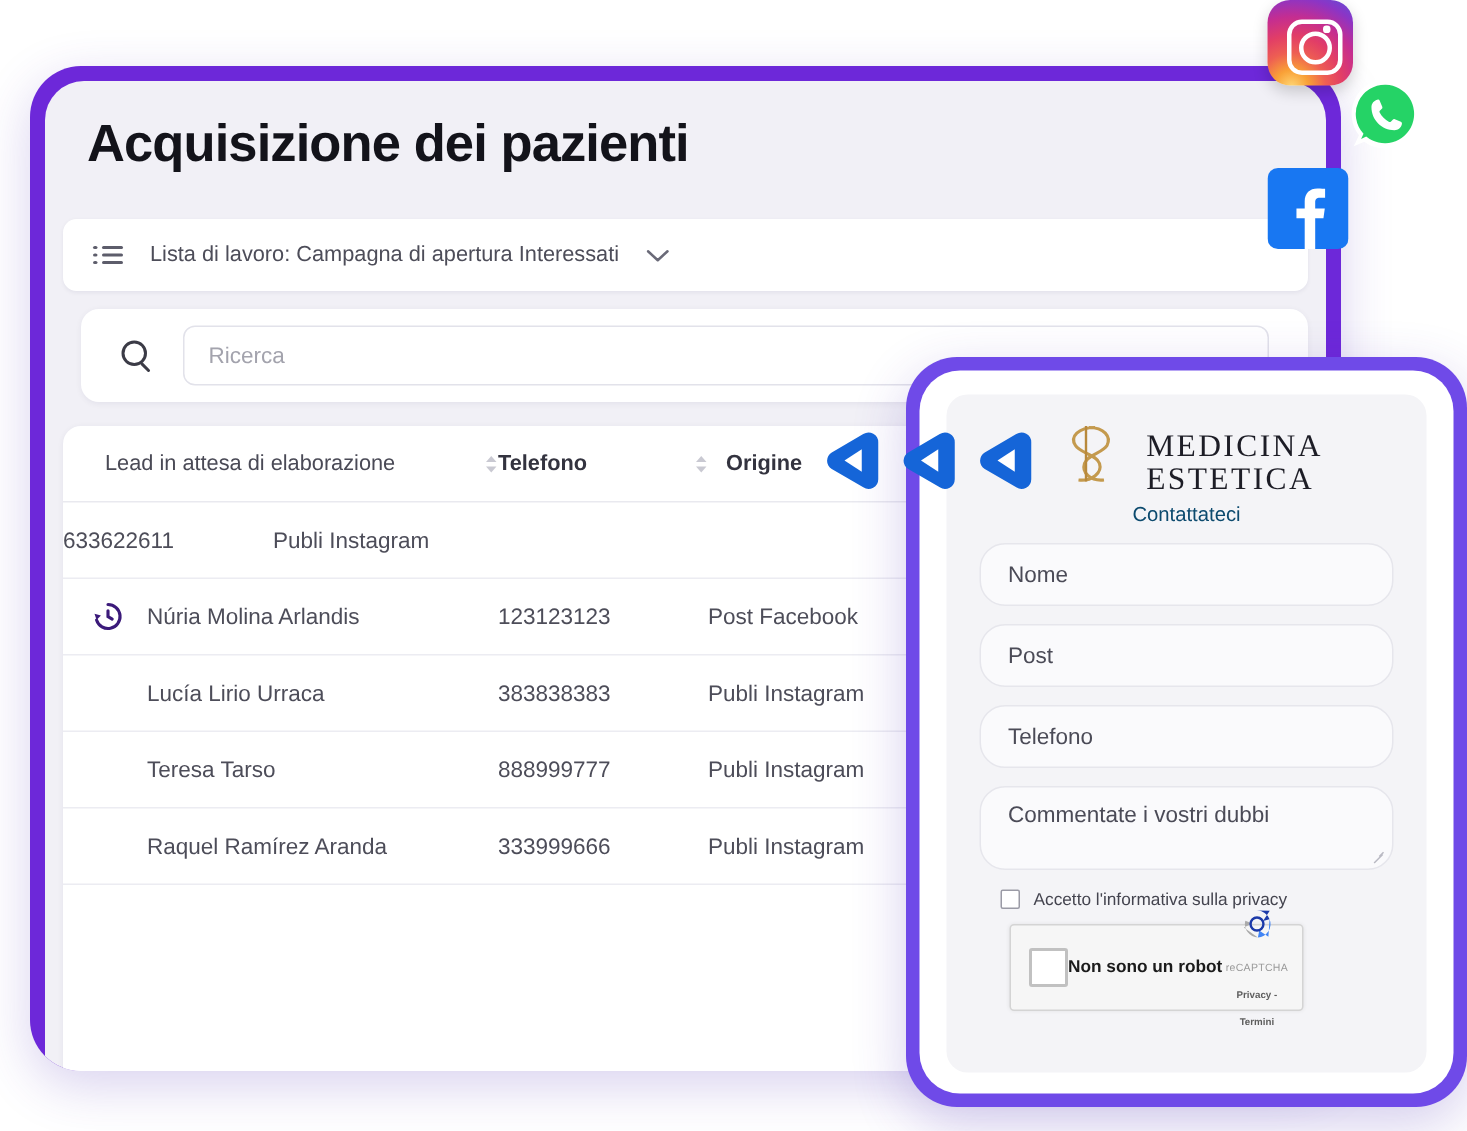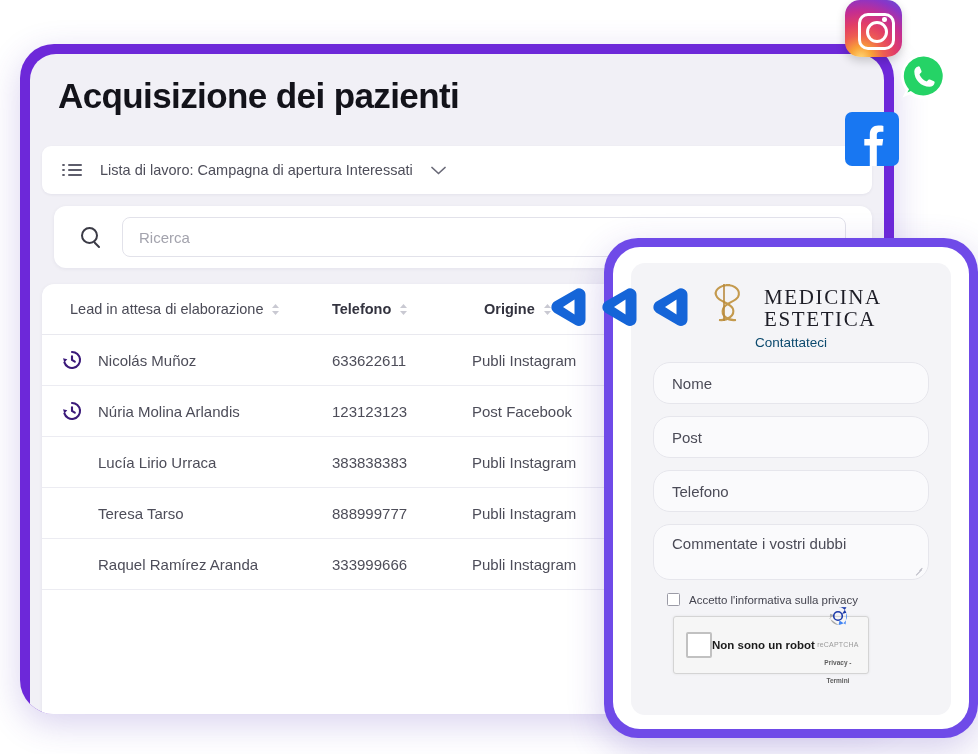--- a/index.html
+++ b/index.html
@@ -59,21 +59,21 @@
     font-size:15px;color:#a3a3ad;
   }
 
   .table-card{
     position:absolute;left:12px;top:230px;right:12px;bottom:-30px;
     background:#ffffff;border-radius:12px 12px 0 0;
     box-shadow:0 1px 4px rgba(20,20,60,.06);
     overflow:hidden;
   }
   .thead{height:50px;display:flex;align-items:center;border-bottom:1px solid #e9e9ef;}
-  .th{display:flex;align-items:center;font-size:14.5px;color:#4a4a56;}
+  .th{display:flex;align-items:center;font-size:14.5px;color:#4a4a56;justify-content:space-between;}
   .th.c0{margin-left:28px;width:262px;}
   .th.c1{width:140px;font-weight:700;color:#33333f;}
   .th.c2{width:160px;font-weight:700;color:#33333f;margin-left:12px;}
   .sortic{display:inline-flex;flex-direction:column;margin-left:8px;color:#c3c3cc;
      line-height:6px;font-size:9px;}
   .trow{height:50px;display:flex;align-items:center;border-bottom:1px solid #ececf2;}
   .cell{font-size:15px;color:#4d4d59;}
   .cell.name{margin-left:28px;width:262px;display:flex;align-items:center;}
   .cell.phone{width:140px;}
   .cell.origin{width:160px;}
@@ -206,30 +206,20 @@
           <span class="sortic">
             <svg width="9" height="13" viewBox="0 0 9 13">
                 <path d="M4.5 1 L8 5 L1 5 Z" fill="#c9c9d2"></path>
                 <path d="M4.5 12 L8 8 L1 8 Z" fill="#c9c9d2"></path>
               </svg>
           </span>
         </div>
       </div>
 
       <div class="trow">
-        <div class="cell name">
-          <span class="hist">
-            <svg width="24" height="24" viewBox="0 0 24 24">
-                <path d="M12 4a8 8 0 1 1-7.6 10.4" fill="none" stroke="#3b1a7a" stroke-width="2.1" stroke-linecap="round"></path>
-                <path d="M4.4 14.4 L3 10.2 L7.3 11.3 Z" fill="#3b1a7a"></path>
-                <path d="M12 8.2 V12 L14.8 13.7" fill="none" stroke="#3b1a7a" stroke-width="2.1" stroke-linecap="round"></path>
-              </svg>
-          </span>
-          <span class="nm">Nicolás Muñoz</span>
-        </div>
         <div class="cell phone">633622611</div>
         <div class="cell origin">Publi Instagram</div>
       </div>
 
       <div class="trow">
         <div class="cell name">
           <span class="hist">
             <svg width="24" height="24" viewBox="0 0 24 24">
                 <path d="M12 4a8 8 0 1 1-7.6 10.4" fill="none" stroke="#3b1a7a" stroke-width="2.1" stroke-linecap="round"></path>
                 <path d="M4.4 14.4 L3 10.2 L7.3 11.3 Z" fill="#3b1a7a"></path>

